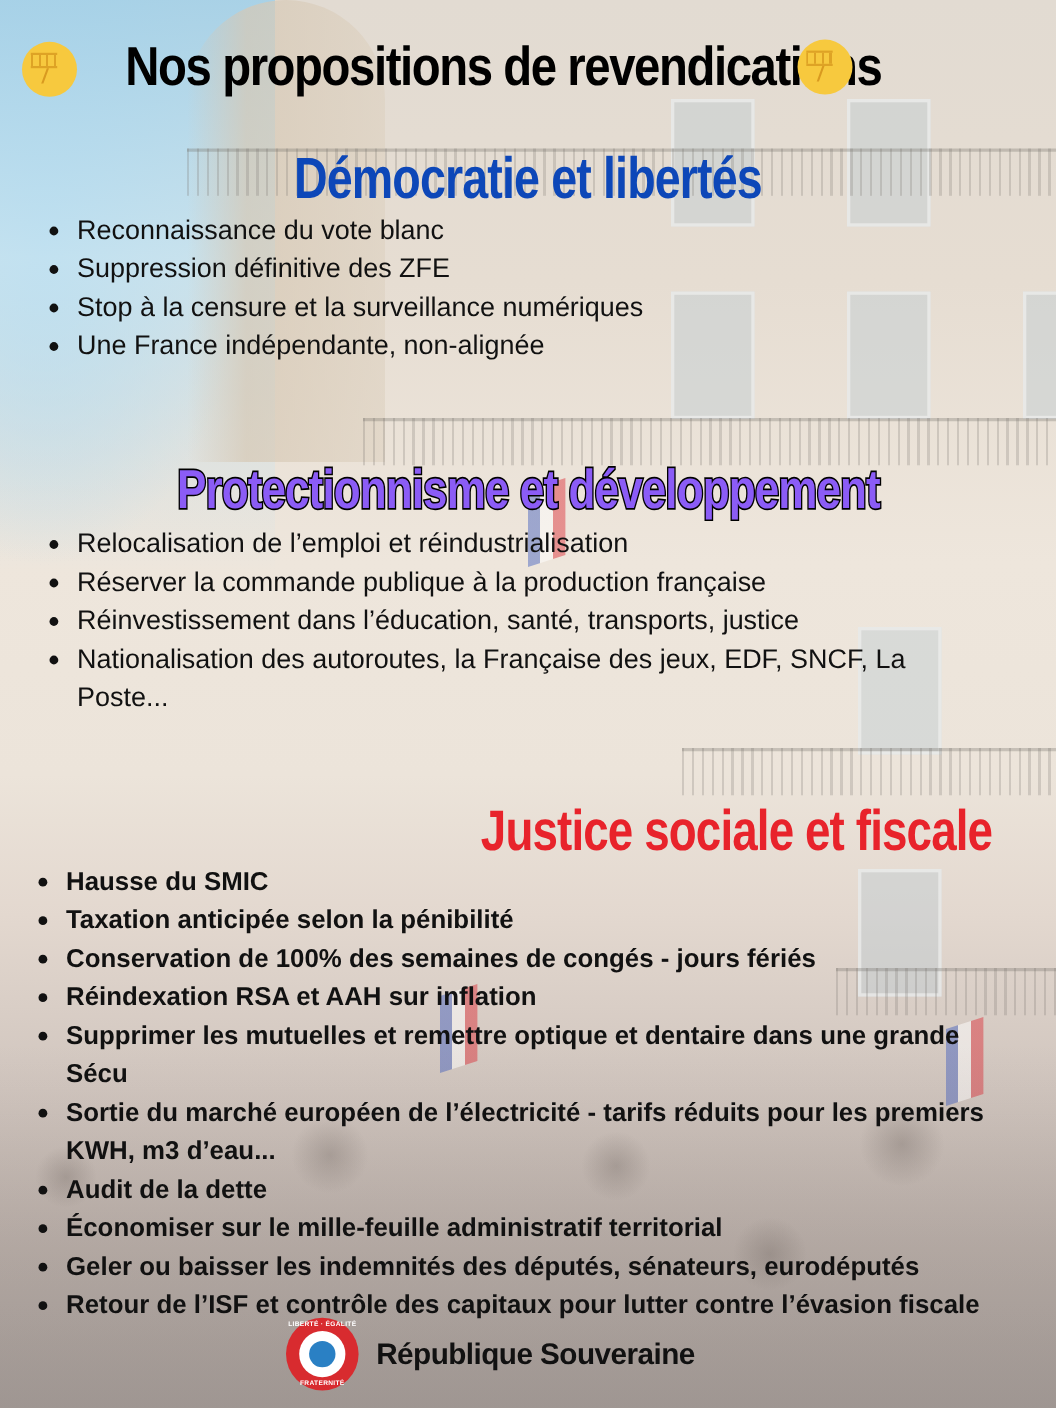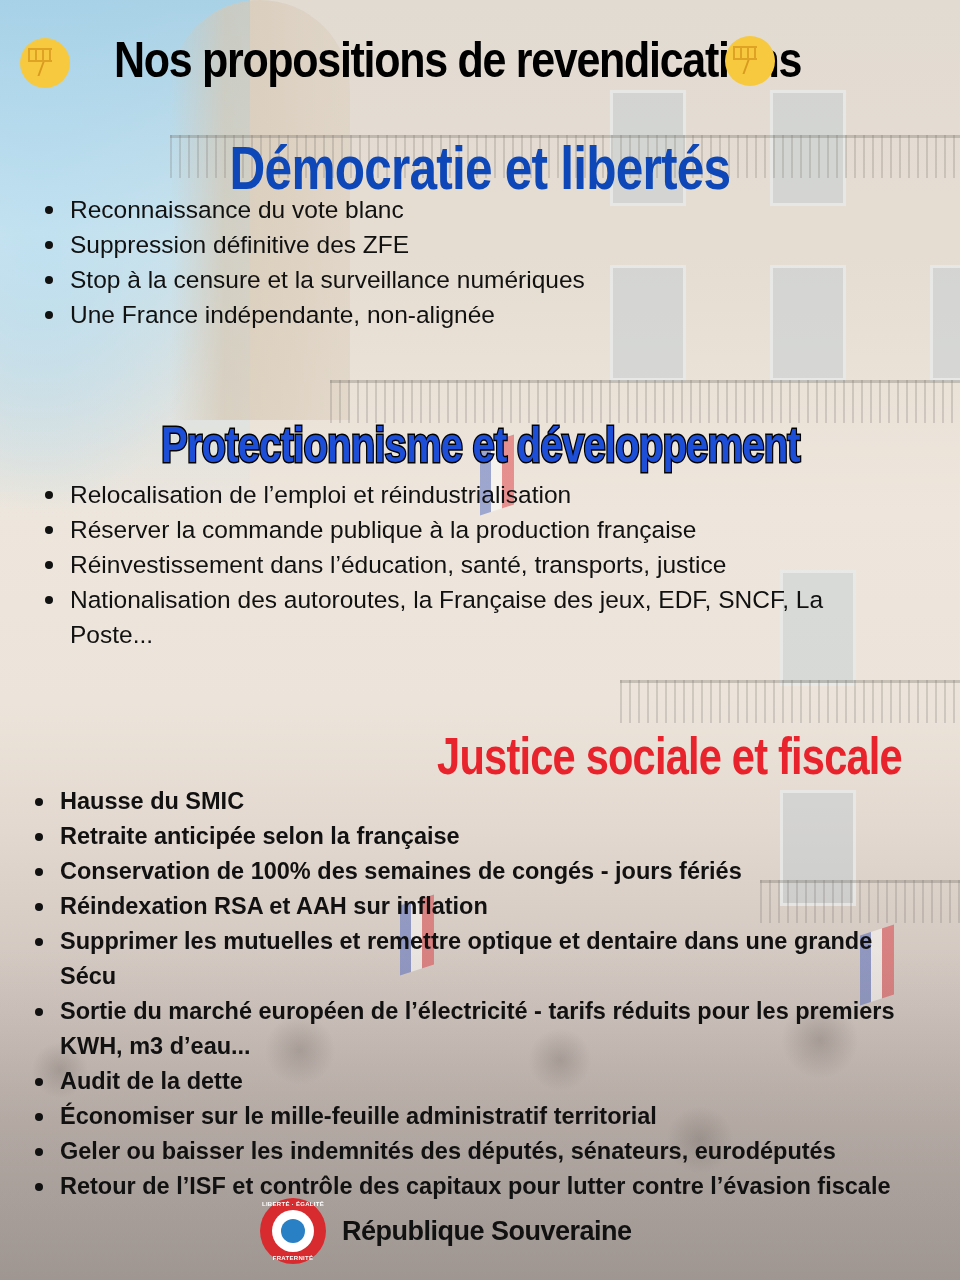--- a/index.html
+++ b/index.html
@@ -73,22 +73,22 @@
     .fist::after {
       content: ""; position: absolute; left: 20px; top: 24px; width: 10px; height: 14px;
       border-left: 2px solid #d99a20; transform: skewX(-20deg);
     }
 
     .section-title {
       position: absolute; left: 0; width: 960px; text-align: center;
       font-weight: 700; white-space: nowrap;
     }
     .section-title span { display: inline-block; transform: scaleX(0.8); }
-    .st-blue { top: 132px; font-size: 62px; color: #0d47b8; letter-spacing: -1px; }
-    .st-white { top: 416px; font-size: 50px; color: #1d4ed8; letter-spacing: -1px;
+    .st-blue { top: 132px; font-size: 53px; color: #0d47b8; letter-spacing: -1px; }
+    .st-white { top: 416px; font-size: 50px; color: #8b5cf6; letter-spacing: -1px;
       -webkit-text-stroke: 3px #000; paint-order: stroke fill;
       text-shadow: 0 0 0 #000;
     }
     .st-red { top: 726px; font-size: 52px; color: #e8232b; letter-spacing: -1px; text-align: right; }
 
     ul.items {
       position: absolute; margin: 0; padding: 0; list-style: none;
       font-family: "Liberation Sans", sans-serif; font-size: 24.5px; color: #111;
     }
     ul.items li { position: relative; line-height: 35px; padding-left: 0; }
@@ -179,21 +179,21 @@
     <li>Réserver la commande publique à la production française</li>
     <li>Réinvestissement dans l’éducation, santé, transports, justice</li>
     <li>Nationalisation des autoroutes, la Française des jeux, EDF, SNCF, La Poste...</li>
   </ul>
 
   <div class="section-title st-red">
     <span>Justice sociale et fiscale</span>
   </div>
   <ul class="items list-3" style="font-size:23.5px;">
     <li>Hausse du SMIC</li>
-    <li>Retraite anticipée selon la française</li>
+    <li>Taxation anticipée selon la pénibilité</li>
     <li>Conservation de 100% des semaines de congés - jours fériés</li>
     <li>Réindexation RSA et AAH sur inflation</li>
     <li>Supprimer les mutuelles et remettre optique et dentaire dans une grande Sécu</li>
     <li>Sortie du marché européen de l’électricité - tarifs réduits pour les premiers KWH, m3 d’eau...</li>
     <li>Audit de la dette</li>
     <li>Économiser sur le mille-feuille administratif territorial</li>
     <li>Geler ou baisser les indemnités des députés, sénateurs, eurodéputés</li>
     <li>Retour de l’ISF et contrôle des capitaux pour lutter contre l’évasion fiscale</li>
   </ul>
 

